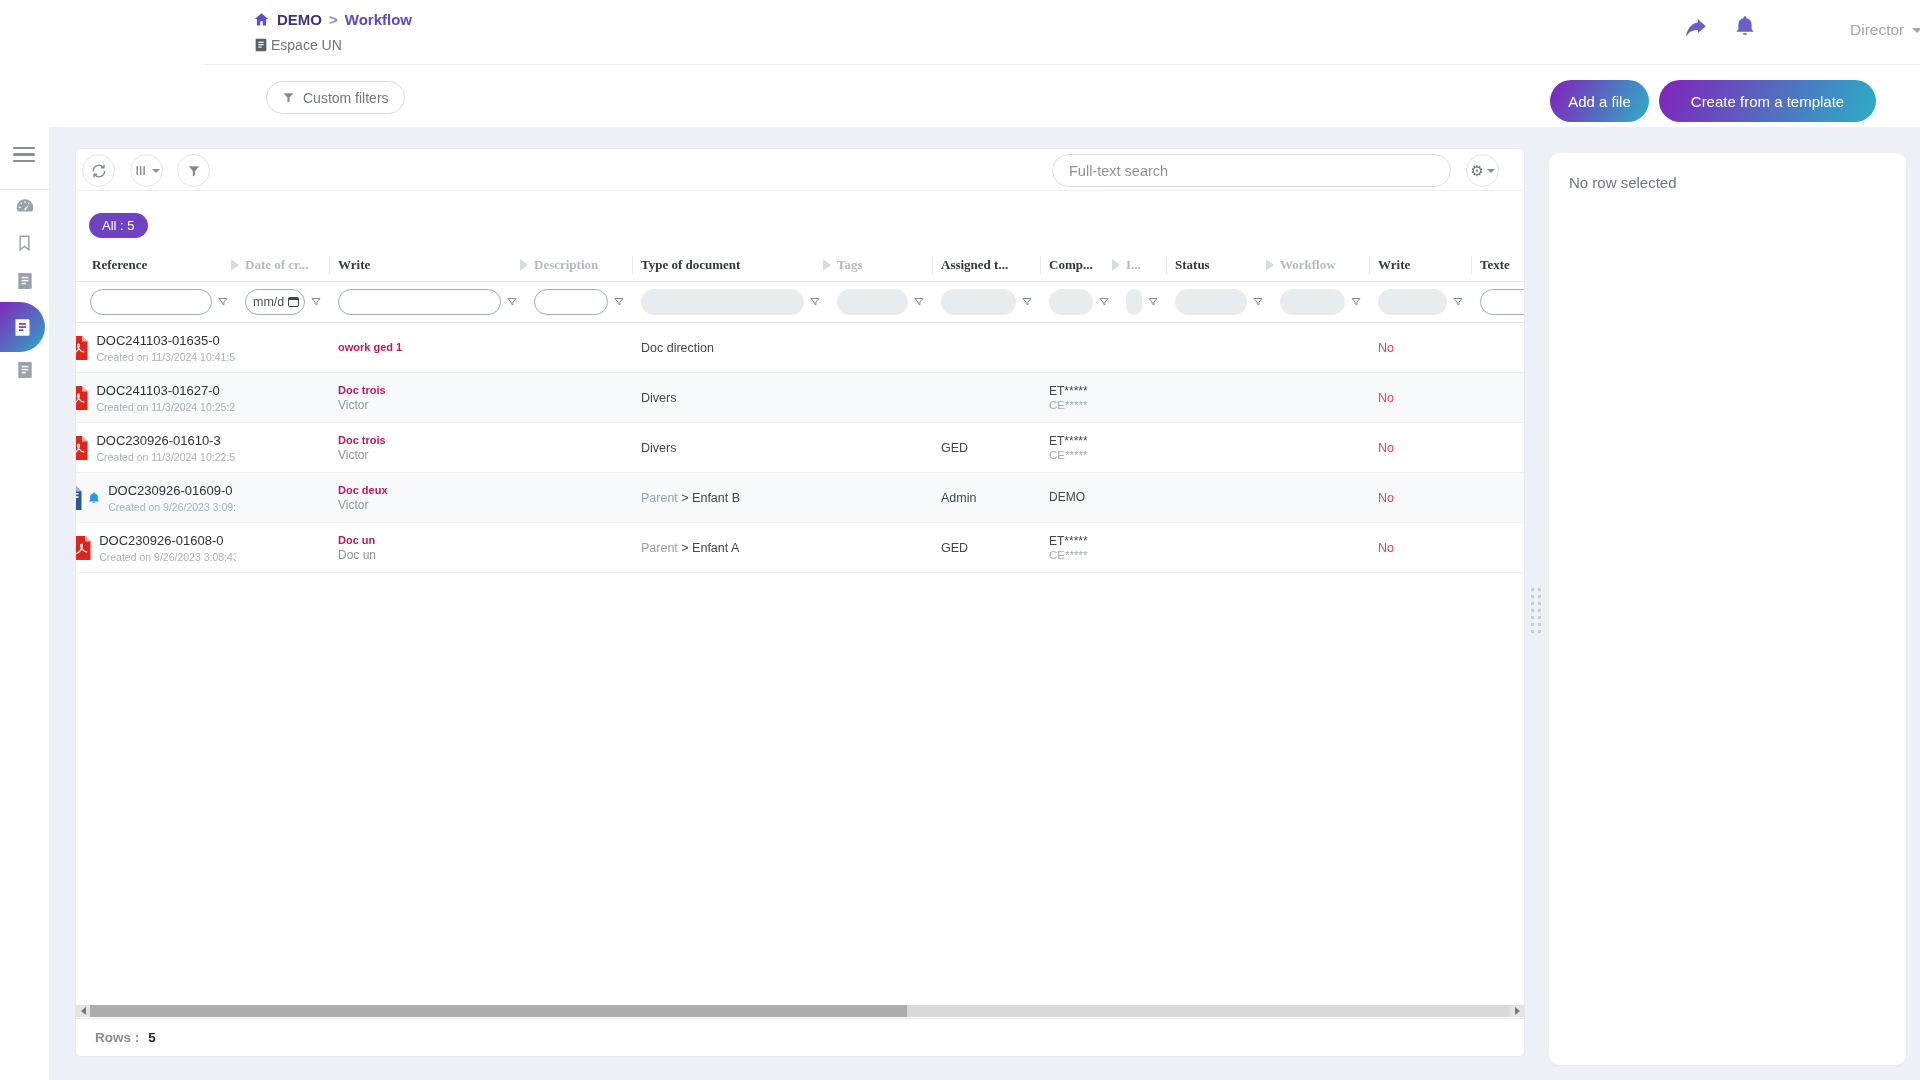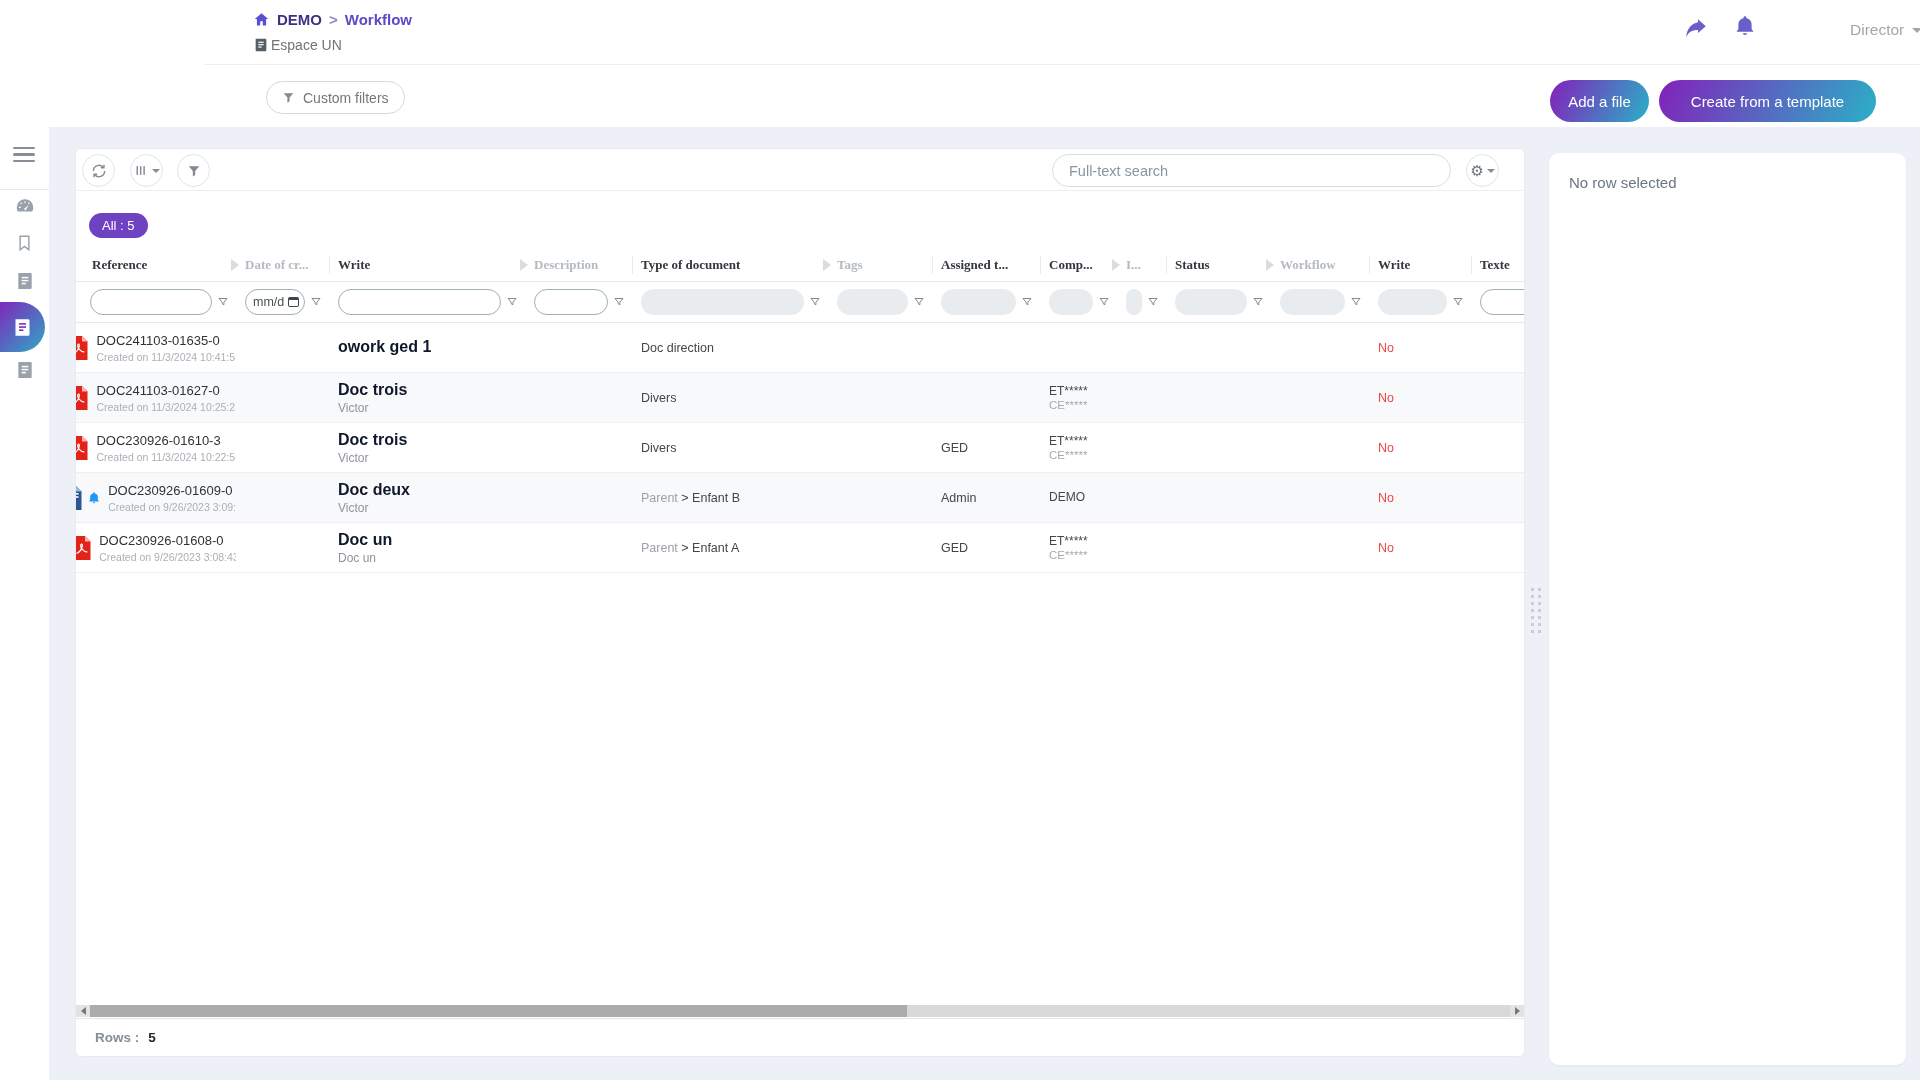--- a/index.html
+++ b/index.html
@@ -99,21 +99,21 @@
   .cal { width:11px; height:10px; border:1.4px solid #3f454b; border-top-width:3px; border-radius:2px; flex:none; }
   .fi-texte { flex:none; width:70px; }
 
   .tr { height:50px; border-bottom:1px solid #edeff2; cursor:pointer; }
   .tr.alt { background:#f8f9fb; }
   .td { display:flex; flex-direction:column; justify-content:center; padding-left:9px; min-width:0; overflow:hidden; }
   .td.refcell { flex-direction:row; align-items:center; gap:7px; padding-left:16px; }
   .icon-stack { display:flex; align-items:center; gap:4px; flex:none; }
   .ref-main { font-size:13px; color:#2f3337; white-space:nowrap; }
   .ref-sub { font-size:10.5px; color:#a9b0b7; margin-top:3px; white-space:nowrap; }
-  .nm-main { font-size:16px; font-weight:bold; color:#0f172a; }
+  .nm-main { font-size:11px; font-weight:bold; color:#be185d; }
   .nm-sub { font-size:12px; color:#8e959c; margin-top:2px; }
   .ty { font-size:12.5px; color:#41464c; white-space:nowrap; }
   .ty .pfx { color:#9ba2aa; }
   .as { font-size:12.5px; color:#41464c; }
   .co-main { font-size:12px; color:#41464c; }
   .co-sub { font-size:11.5px; color:#a3aab2; margin-top:1px; }
   .yn { font-size:12.5px; color:#ef4444; }
 
   .tspacer { flex:1; }
 

